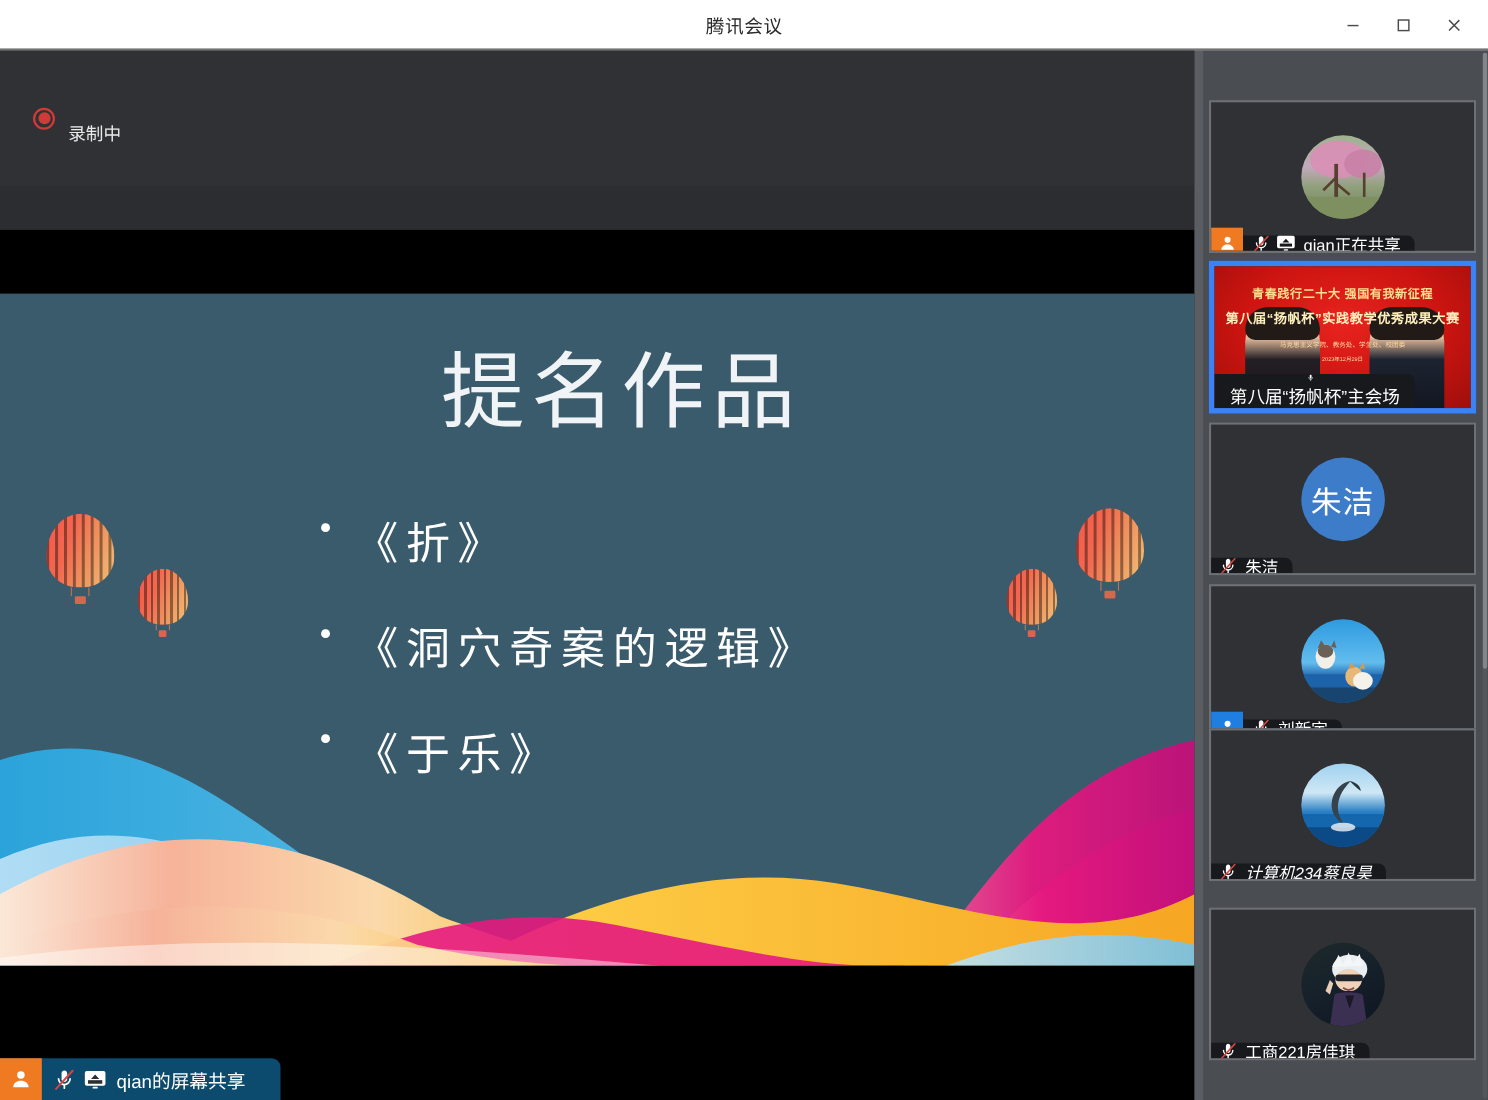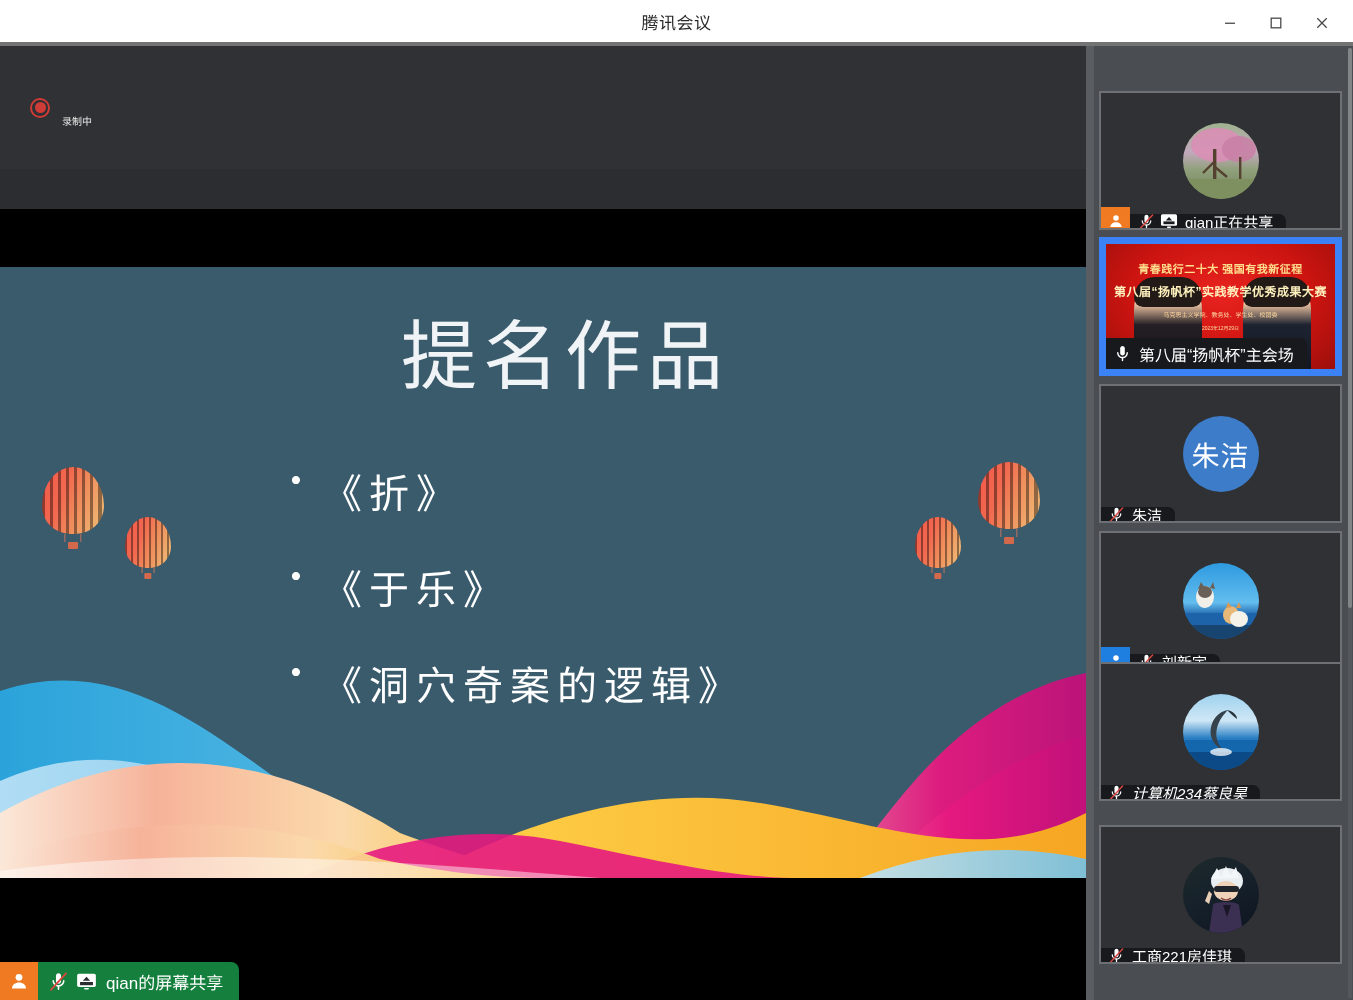--- a/index.html
+++ b/index.html
@@ -8,21 +8,21 @@
     background: #ffffff;
     font-family: "Liberation Sans", "DejaVu Sans", sans-serif;
     overflow: hidden;
   }
 
   
   .titlebar {
     position: absolute; left: 0; top: 0;
     width: 1353px; height: 46px;
     background: #ffffff;
-    border-bottom: 4px solid #737373;
+    border-bottom: 2px solid #737373;
     display: flex; align-items: center; justify-content: center;
   }
   .titlebar-title {
     font-size: 17px; color: #2b2b2b; letter-spacing: .5px;
   }
   .win-controls {
     position: absolute; right: 8px; top: 0; height: 46px;
     display: flex; align-items: center;
   }
   .win-btn {
@@ -53,21 +53,21 @@
     display: flex; align-items: center;
   }
   .rec-indicator {
     margin-left: 30px;
     width: 20px; height: 20px; border-radius: 50%;
     border: 2px solid #cf3b36;
     display: flex; align-items: center; justify-content: center;
     flex: 0 0 auto;
   }
   .rec-dot { width: 11px; height: 11px; border-radius: 50%; background: #cf3b36; }
-  .rec-text { margin-left: 12px; color: #e9e9e9; font-size: 10px; margin-top: 25px; }
+  .rec-text { margin-left: 12px; color: #e9e9e9; font-size: 16px; margin-top: 25px; }
 
   .letterbox {
     position: absolute; left: 0;
     width: 1086px; background: #000000;
   }
   .letterbox.top { top: 163px; height: 58px; }
   .letterbox.bottom { top: 832px; height: 122px; }
 
   
   .slide {
@@ -138,23 +138,23 @@
     position: absolute; left: 1086px; top: 0;
     width: 8px; height: 954px;
     background: #5a5e63;
   }
 
   
   .presenter-strip {
     position: absolute; left: 0; bottom: 0;
     height: 38px;
     display: flex; align-items: center;
-    background: #15803d;
+    background: #0c4a6e;
     border-radius: 0 8px 0 0;
-    padding-right: 16px;
+    padding-right: 32px;
   }
   .host-badge {
     width: 38px; height: 38px;
     background: #f07a22;
     display: flex; align-items: center; justify-content: center;
     flex: 0 0 auto;
   }
   .strip-icons { display: flex; align-items: center; margin-left: 10px; gap: 7px; }
   .strip-name { color: #ffffff; font-size: 17px; margin-left: 9px; white-space: nowrap; }
 
@@ -165,21 +165,21 @@
     background: #4a4e52;
     overflow: hidden;
   }
   .tile {
     position: absolute; left: 5px;
     width: 243px; height: 139px;
     background: #2f3134;
     border: 2px solid #6d7176;
     overflow: hidden;
   }
-  .tile.active { border: 7px solid #3b82f6; }
+  .tile.active { border: 5px solid #3b82f6; }
   .tile-avatar-wrap {
     position: absolute; left: 0; top: 0; width: 100%; height: 100%;
     display: flex; align-items: center; justify-content: center;
   }
   .avatar-circle {
     width: 76px; height: 76px; border-radius: 50%;
     overflow: hidden; position: relative;
     display: flex; align-items: center; justify-content: center;
   }
   .avatar-initials {
@@ -309,22 +309,22 @@
       <div class="balloon" style="left:915px; top:250px; width:46px; height:62px;">
         <div class="env"></div>
           <div class="rope"></div>
           <div class="basket"></div>
       </div>
 
       <div class="slide-title">提名作品</div>
 
       <ul class="slide-list">
         <li>《折》</li>
+        <li>《洞穴奇案的逻辑》</li>
         <li>《于乐》</li>
-        <li>《洞穴奇案的逻辑》</li>
       </ul>
 
       <svg class="waves" viewBox="0 0 1086 215" preserveAspectRatio="none">
         <defs>
           <linearGradient id="gBlue" x1="0" y1="0" x2="1" y2="0">
             <stop offset="0%" stop-color="#2aa7e0"></stop>
               <stop offset="60%" stop-color="#54bdea"></stop>
               <stop offset="100%" stop-color="#8ad3f2"></stop>
           </linearGradient>
           <linearGradient id="gPink" x1="0" y1="0" x2="1" y2="0">
@@ -437,21 +437,21 @@
             <div class="hair"></div>
           </div>
         <div class="person right">
             <div class="hair"></div>
           </div>
         <div class="banner-line1">青春践行二十大  强国有我新征程</div>
         <div class="banner-line2">第八届“扬帆杯”实践教学优秀成果大赛</div>
         <div class="banner-line3">马克思主义学院、教务处、学生处、校团委</div>
         <div class="banner-line4">2023年12月29日</div>
       </div>
-      <div class="tile-nameplate no-badge" style="height:31px;">
+      <div class="tile-nameplate no-badge" style="height:31px;flex-direction:column;">
         <svg width="19" height="19" viewBox="0 0 24 24">
           <path d="M12 2.6c-1.6 0-2.9 1.3-2.9 2.9v6.1c0 1.6 1.3 2.9 2.9 2.9s2.9-1.3 2.9-2.9V5.5c0-1.6-1.3-2.9-2.9-2.9z" fill="#ffffff"></path>
           <path d="M18 11.1c0 3.3-2.7 6-6 6s-6-2.7-6-6" stroke="#ffffff" stroke-width="1.8" fill="none" stroke-linecap="round"></path>
           <path d="M12 17.3v3.6" stroke="#ffffff" stroke-width="1.8" stroke-linecap="round"></path>
         </svg>
         <span class="np-name big">第八届“扬帆杯”主会场</span>
       </div>
     </div>
 
     <div class="tile" style="top:338px;">

